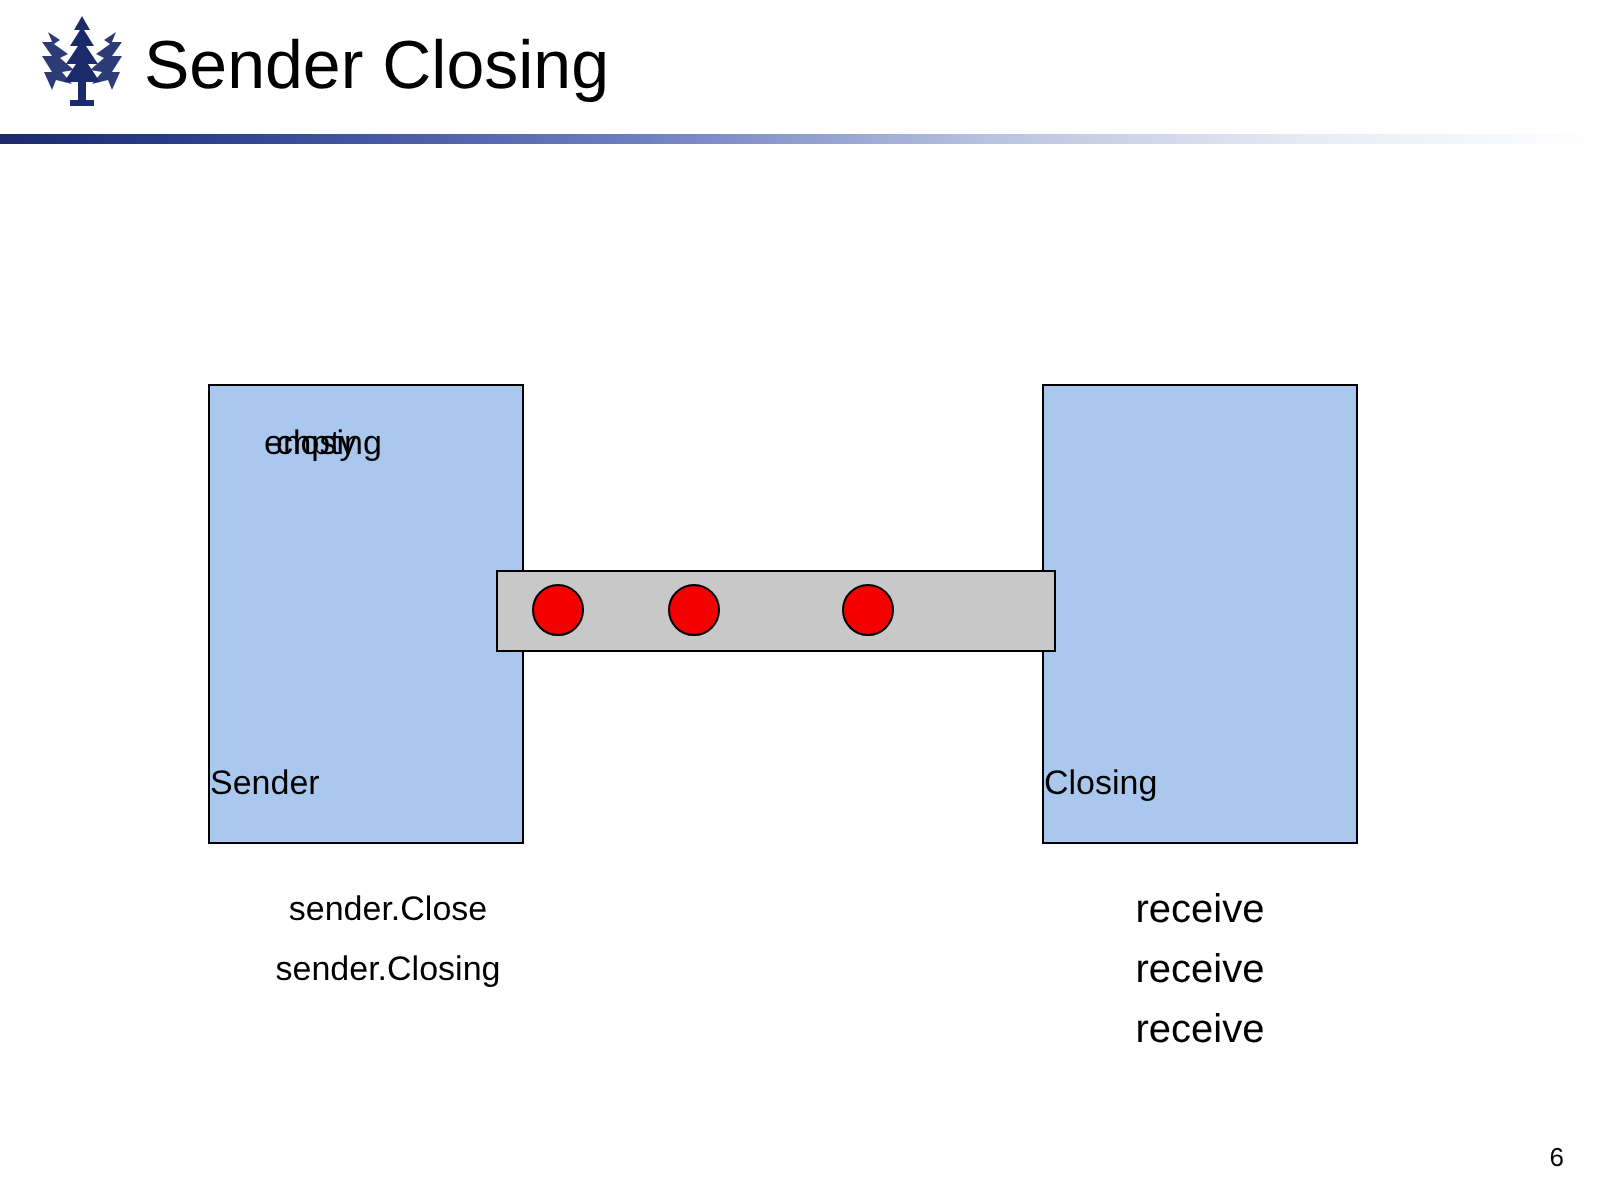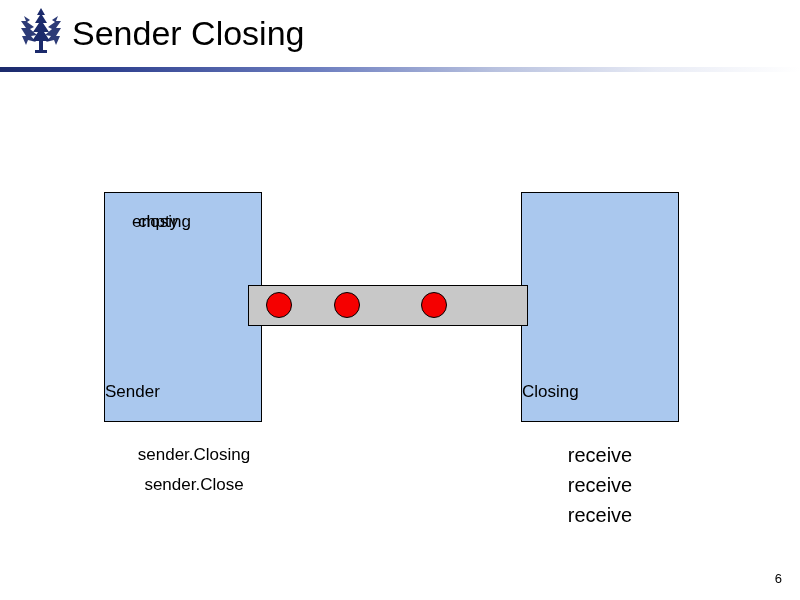--- a/index.html
+++ b/index.html
@@ -190,22 +190,22 @@
     <div class="node-label" id="receiver-label">Closing</div>
   </div>
 
   <div id="channel"></div>
 
   <div class="msg-dot" id="dot-1"></div>
   <div class="msg-dot" id="dot-2"></div>
   <div class="msg-dot" id="dot-3"></div>
 
   <div id="sender-events">
+    <div>sender.Close</div>
     <div>sender.Closing</div>
-    <div>sender.Close</div>
   </div>
 
   <div id="receiver-events">
     <div>receive</div>
     <div>receive</div>
     <div>receive</div>
   </div>
 </div>
 
 <div id="page-number">6</div>

